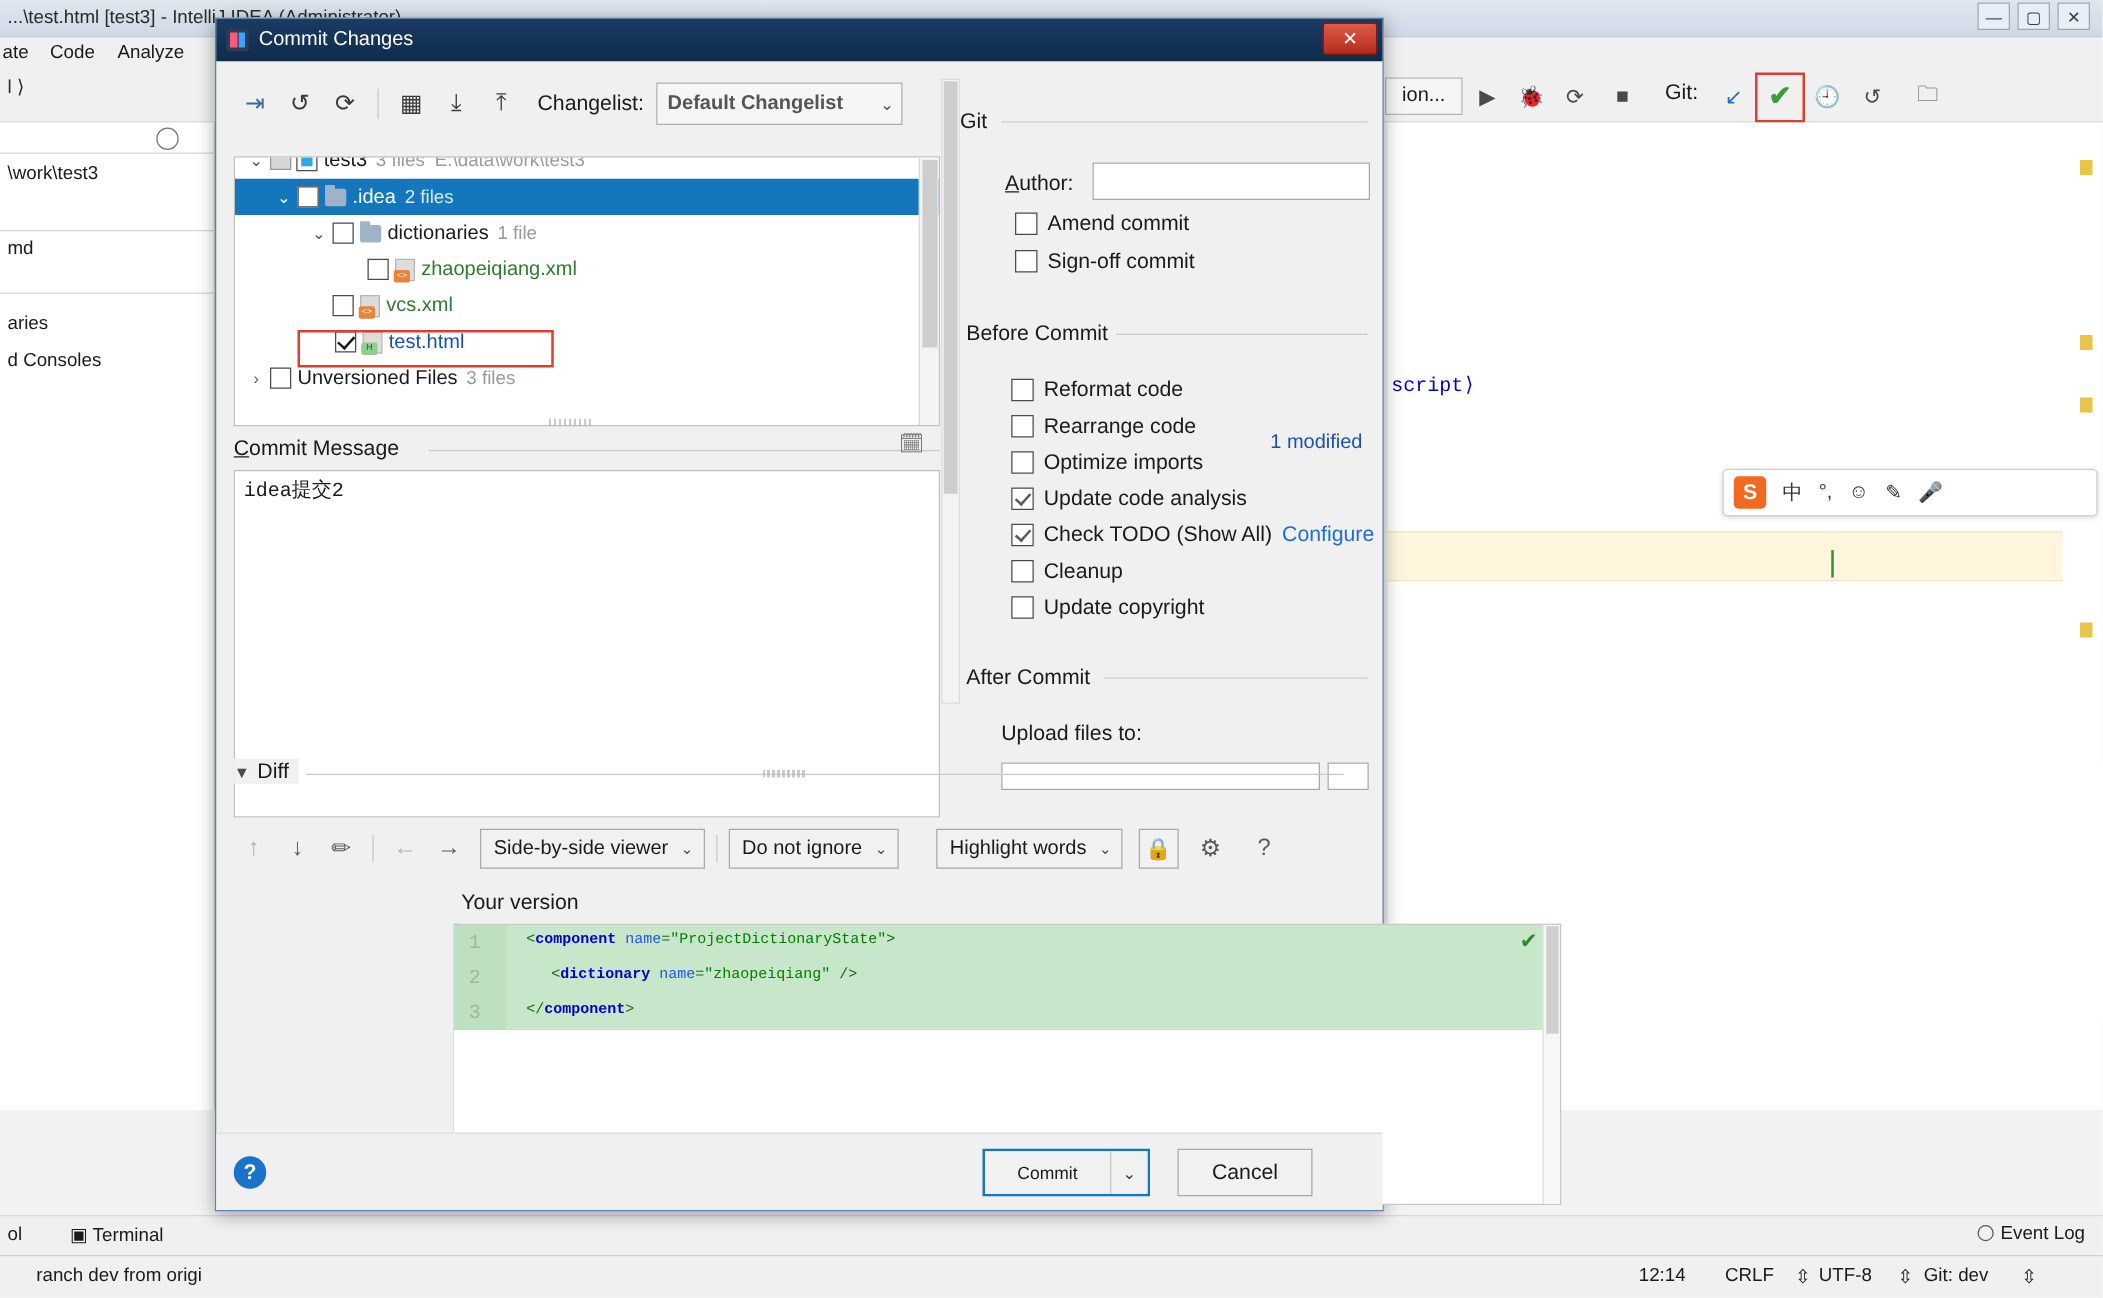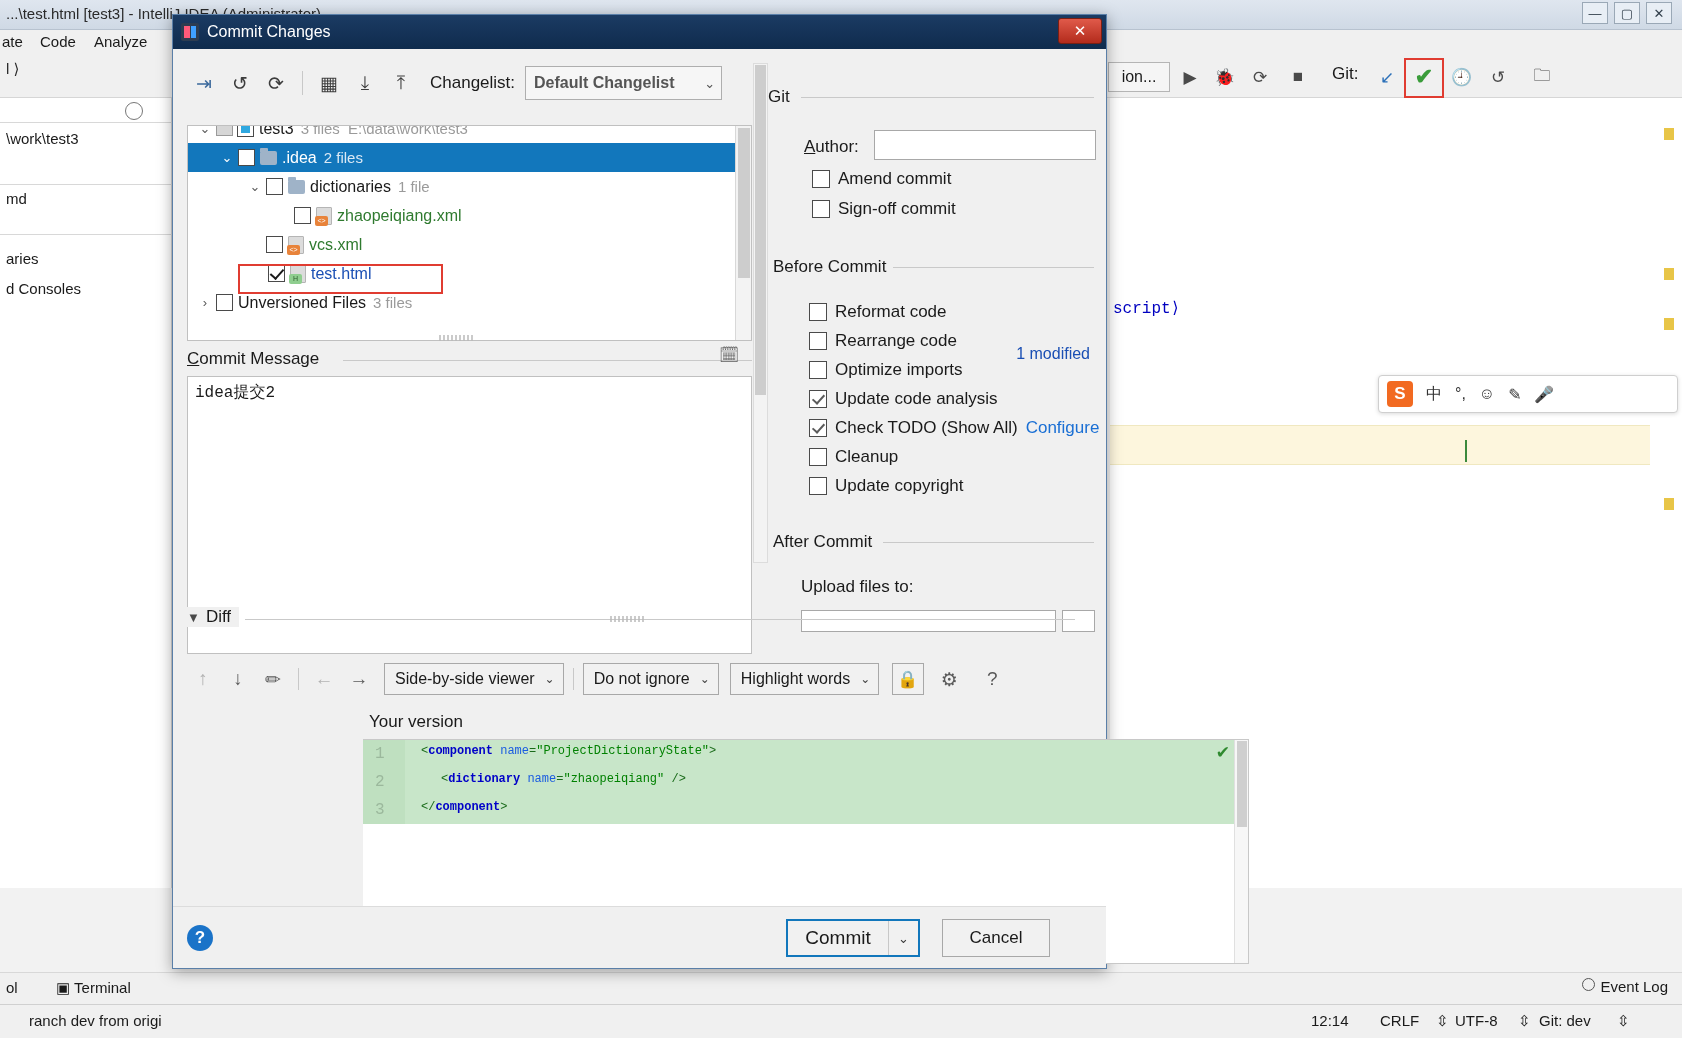--- a/index.html
+++ b/index.html
@@ -99,21 +99,21 @@
   }
   .ide-status-item { position: absolute; top: 7px; white-space: nowrap; margin-left: 23px; }
   .ide-toolwin-bar {
     position: absolute; bottom: 34px; left: 0; width: 1682px; height: 32px;
     background: #f0f0f0; border-top: 1px solid #d8d8d8;
     font-size: 15px; color: #1a1a1a;
   }
   .ide-toolwin-item { position: absolute; top: 6px; white-space: nowrap; }
   .ide-event-log {
     position: absolute; right: 14px; top: 5px;
-    font-size: 15px; color: #1a1a1a; display: flex; gap: 5px;
+    font-size: 15px; color: #1a1a1a; display: flex; align-items: center; gap: 5px;
   }
   .circle-ico {
     width: 13px; height: 13px; border: 1.6px solid #555; border-radius: 50%;
     display: inline-block;
   }
 
   
   .ime-bar {
     position: absolute; left: 1378px; top: 375px;
     width: 300px; height: 38px;
@@ -401,21 +401,21 @@
     display: flex; align-items: center; justify-content: center;
     font-size: 17px; font-weight: bold;
   }
   .commit-wrap {
     position: absolute; right: 186px; top: 12px;
     height: 38px; display: flex; border: 2px solid #1277bc;
   }
   .commit-btn {
     width: 100px; background: #f1f1f1;
     display: flex; align-items: center; justify-content: center;
-    font-size: 19px; color: #1a1a1a;
+    font-size: 14px; color: #1a1a1a;
   }
   .commit-arrow {
     width: 30px; background: #f1f1f1; border-left: 1px solid #c8c8c8;
     display: flex; align-items: center; justify-content: center;
     font-size: 13px; color: #3a3a3a;
   }
   .cancel-btn {
     position: absolute; right: 56px; top: 12px;
     width: 108px; height: 38px;
     background: #f1f1f1; border: 1px solid #a8a8a8;
@@ -701,21 +701,21 @@
       <div class="dt-ico">→</div>
       <div class="dt-combo" style="margin-left:6px">
         <span>Side-by-side viewer</span>
         <span class="chev">⌄</span>
       </div>
       <div class="dt-sep"></div>
       <div class="dt-combo">
         <span>Do not ignore</span>
         <span class="chev">⌄</span>
       </div>
-      <div class="dt-combo" style="margin-left:8px">
+      <div class="dt-combo" style="margin-left:27px">
         <span>Highlight words</span>
         <span class="chev">⌄</span>
       </div>
       <div class="dt-sqbtn" style="margin-left:10px;color:#1a6fd4">🔒</div>
       <div class="dt-ico" style="margin-left:6px">⚙</div>
       <div class="dt-ico" style="margin-left:8px">?</div>
     </div>
 
     <div class="your-version">Your version</div>
 

